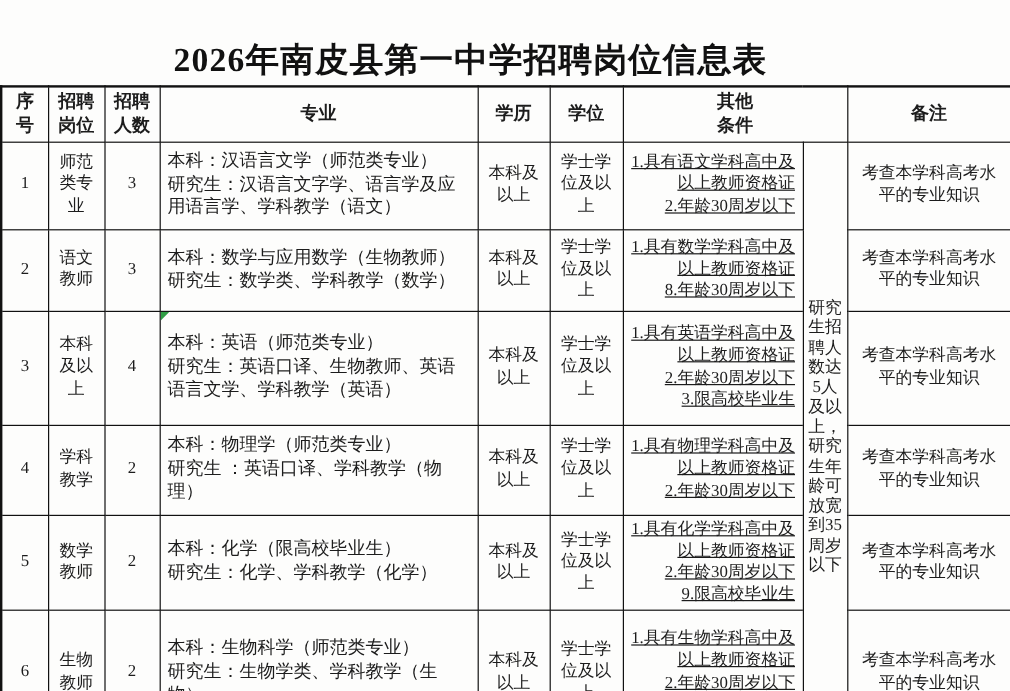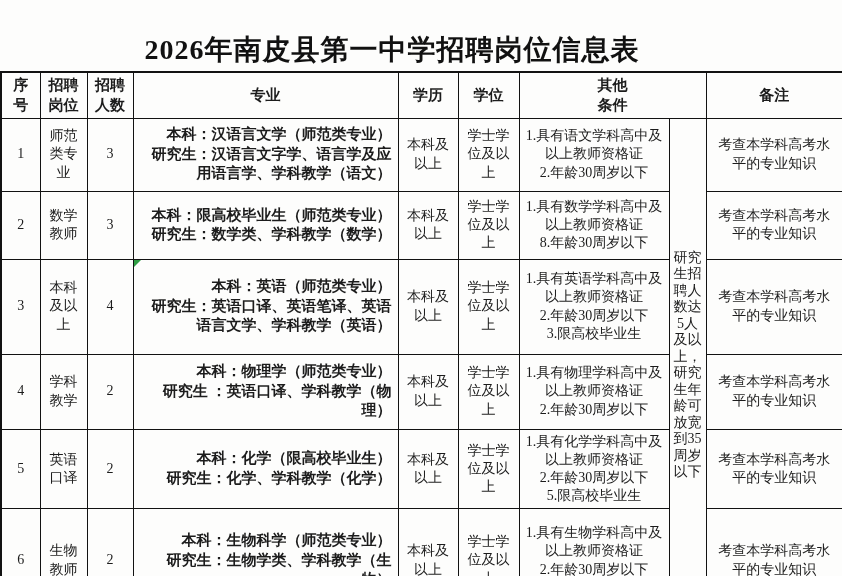--- a/index.html
+++ b/index.html
@@ -42,29 +42,29 @@
     overflow: hidden;
   }
   th {
     font-weight: 700;
     font-size: 15px;
     line-height: 1.35;
   }
   .pre { white-space: pre-line; }
 
   td.c-major {
-    text-align: right;
+    text-align: left;
     font-size: 15px;
     padding: 3px 6px;
     position: relative;
-    font-weight: bold;
   }
   td.c-cond {
-    text-align: center;
+    text-align: right;
     padding: 3px 6px;
+    text-decoration: underline;
   }
   td.c-pos, td.c-edu, td.c-deg { padding: 2px 5px; }
   td.c-vnote {
     padding: 2px 2px;
     font-size: 14px;
     line-height: 1.18;
     text-align: center;
   }
   td.c-remark { padding: 3px 10px; }
 
@@ -131,37 +131,37 @@
         <td class="c-edu">本科及以上</td>
         <td class="c-deg">学士学位及以上</td>
         <td class="c-cond pre">1.具有语文学科高中及以上教师资格证
 2.年龄30周岁以下</td>
         <td class="c-vnote" rowspan="6">研究生招聘人数达5人及以上，研究生年龄可放宽到35周岁以下</td>
         <td class="c-remark">考查本学科高考水平的专业知识</td>
       </tr>
 
       <tr class="r2">
         <td>2</td>
-        <td class="c-pos">数学教师</td>
+        <td class="c-pos">语文教师</td>
         <td>3</td>
-        <td class="c-major pre">本科：限高校毕业生（师范类专业）
+        <td class="c-major pre">本科：数学与应用数学（生物教师）
 研究生：数学类、学科教学（数学）</td>
         <td class="c-edu">本科及以上</td>
         <td class="c-deg">学士学位及以上</td>
         <td class="c-cond pre">1.具有数学学科高中及以上教师资格证
 8.年龄30周岁以下</td>
         <td class="c-remark">考查本学科高考水平的专业知识</td>
       </tr>
 
       <tr class="r3">
         <td>3</td>
         <td class="c-pos">本科及以上</td>
         <td>4</td>
         <td class="c-major pre"><span class="corner-marker"></span><span class="pre">本科：英语（师范类专业）
-研究生：英语口译、英语笔译、英语语言文学、学科教学（英语）</span></td>
+研究生：英语口译、生物教师、英语语言文学、学科教学（英语）</span></td>
         <td class="c-edu">本科及以上</td>
         <td class="c-deg">学士学位及以上</td>
         <td class="c-cond pre">1.具有英语学科高中及以上教师资格证
 2.年龄30周岁以下
 3.限高校毕业生</td>
         <td class="c-remark">考查本学科高考水平的专业知识</td>
       </tr>
 
       <tr class="r4">
         <td>4</td>
@@ -171,29 +171,29 @@
 研究生 ：英语口译、学科教学（物理）</td>
         <td class="c-edu">本科及以上</td>
         <td class="c-deg">学士学位及以上</td>
         <td class="c-cond pre">1.具有物理学科高中及以上教师资格证
 2.年龄30周岁以下</td>
         <td class="c-remark">考查本学科高考水平的专业知识</td>
       </tr>
 
       <tr class="r5">
         <td>5</td>
-        <td class="c-pos">英语口译</td>
+        <td class="c-pos">数学教师</td>
         <td>2</td>
         <td class="c-major pre">本科：化学（限高校毕业生）
 研究生：化学、学科教学（化学）</td>
         <td class="c-edu">本科及以上</td>
         <td class="c-deg">学士学位及以上</td>
         <td class="c-cond pre">1.具有化学学科高中及以上教师资格证
 2.年龄30周岁以下
-5.限高校毕业生</td>
+9.限高校毕业生</td>
         <td class="c-remark">考查本学科高考水平的专业知识</td>
       </tr>
 
       <tr class="r6">
         <td>6</td>
         <td class="c-pos">生物教师</td>
         <td>2</td>
         <td class="c-major pre">本科：生物科学（师范类专业）
 研究生：生物学类、学科教学（生物）</td>
         <td class="c-edu">本科及以上</td>

